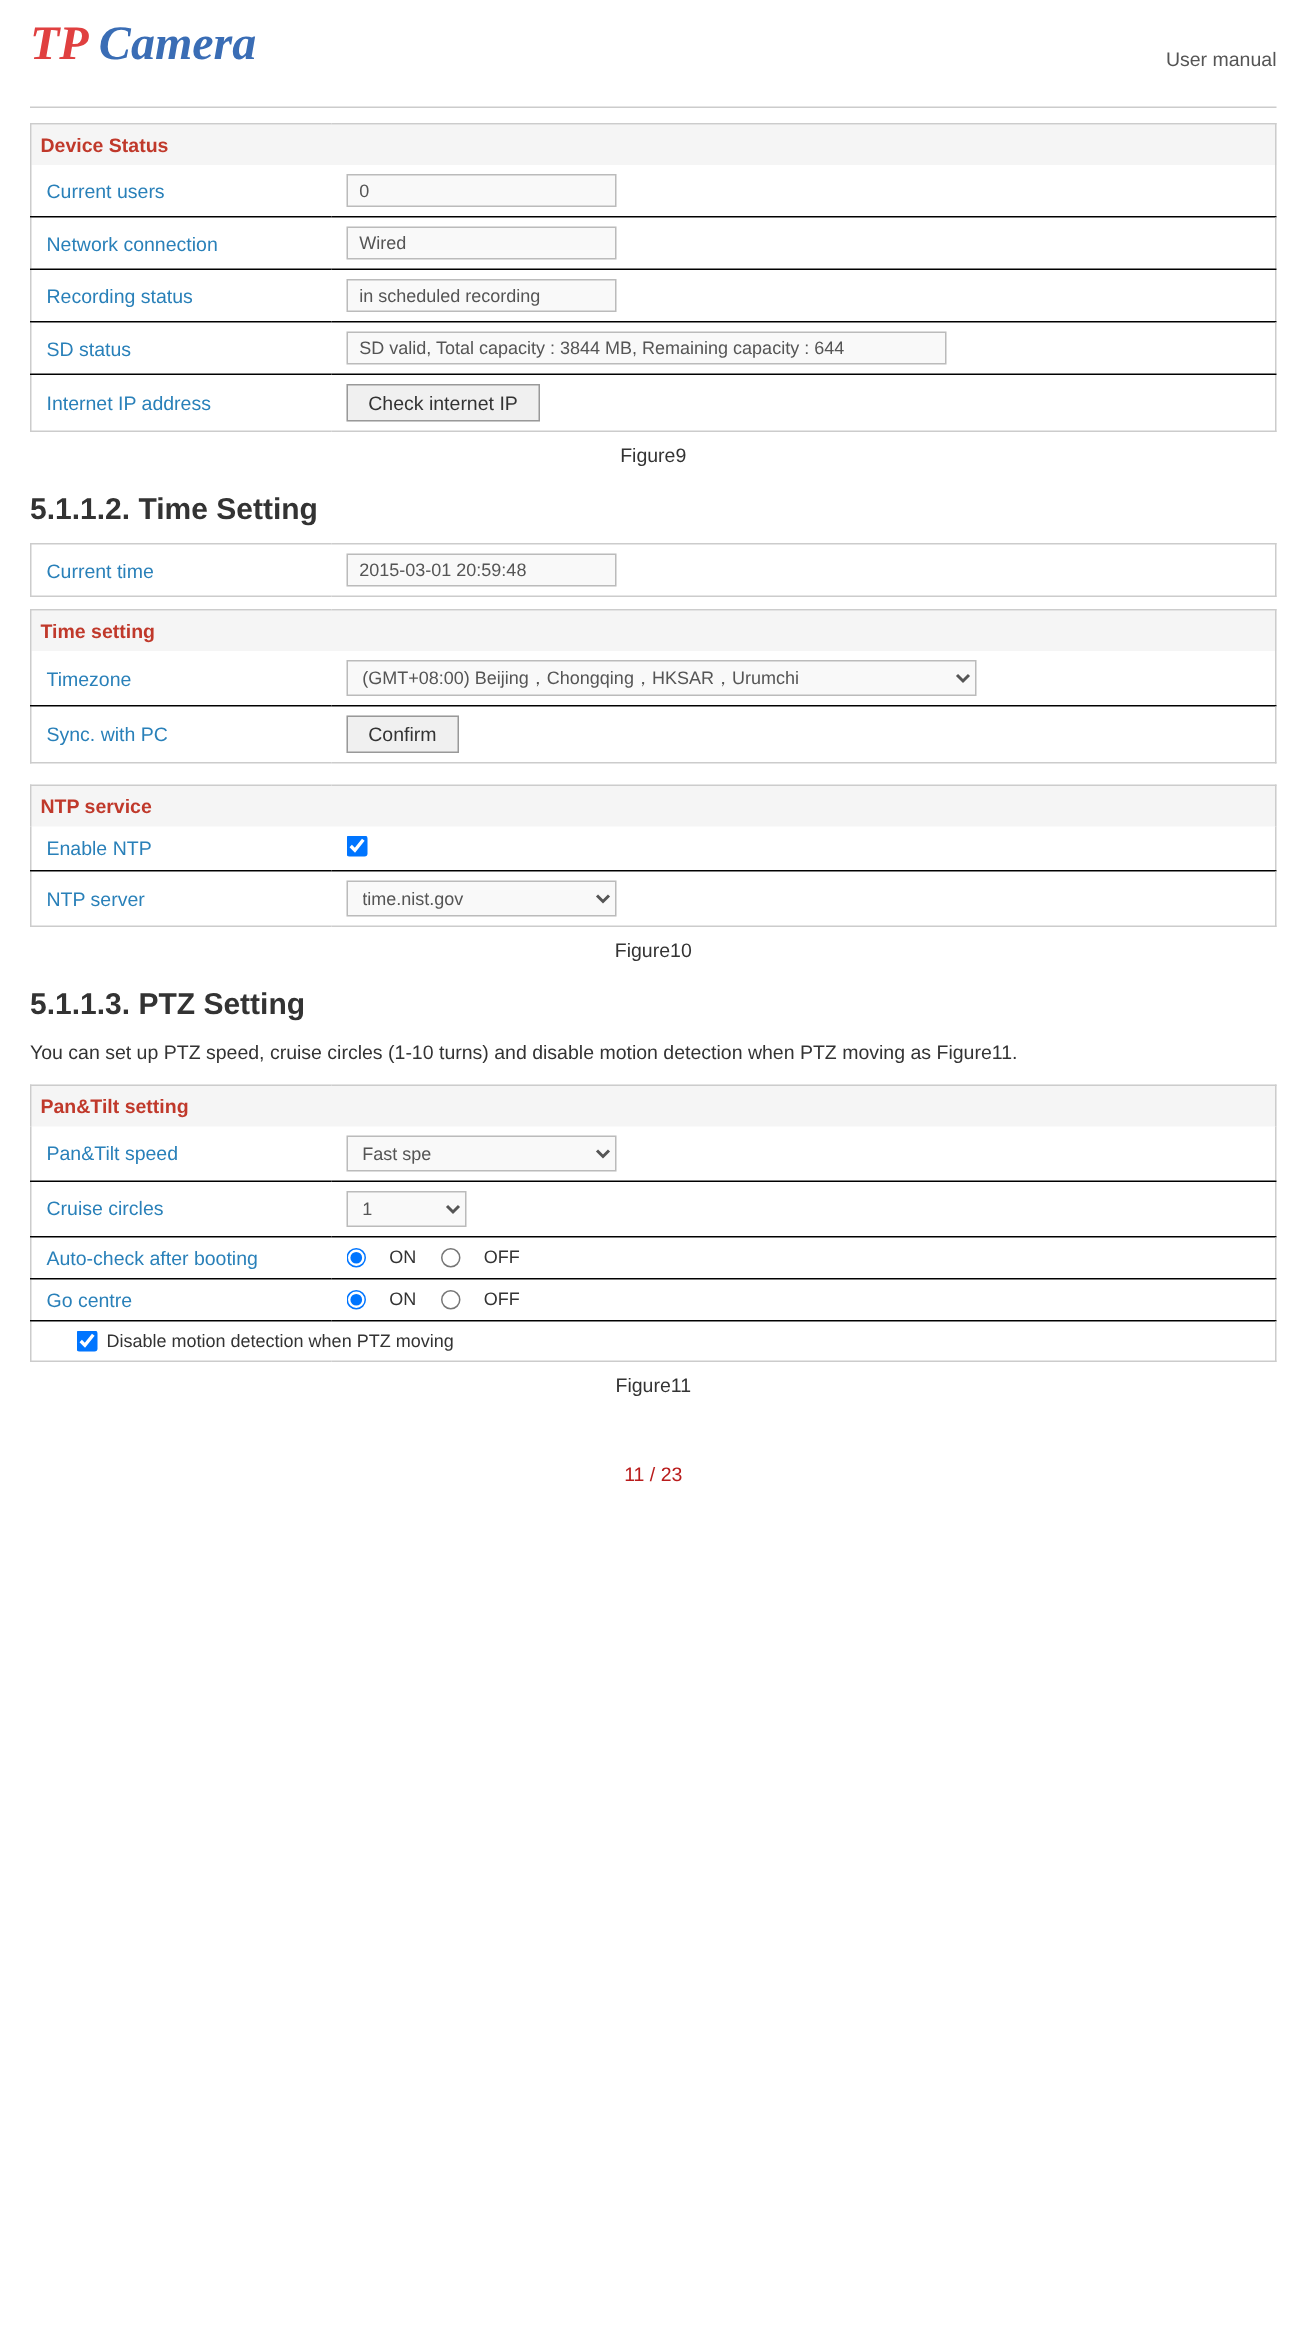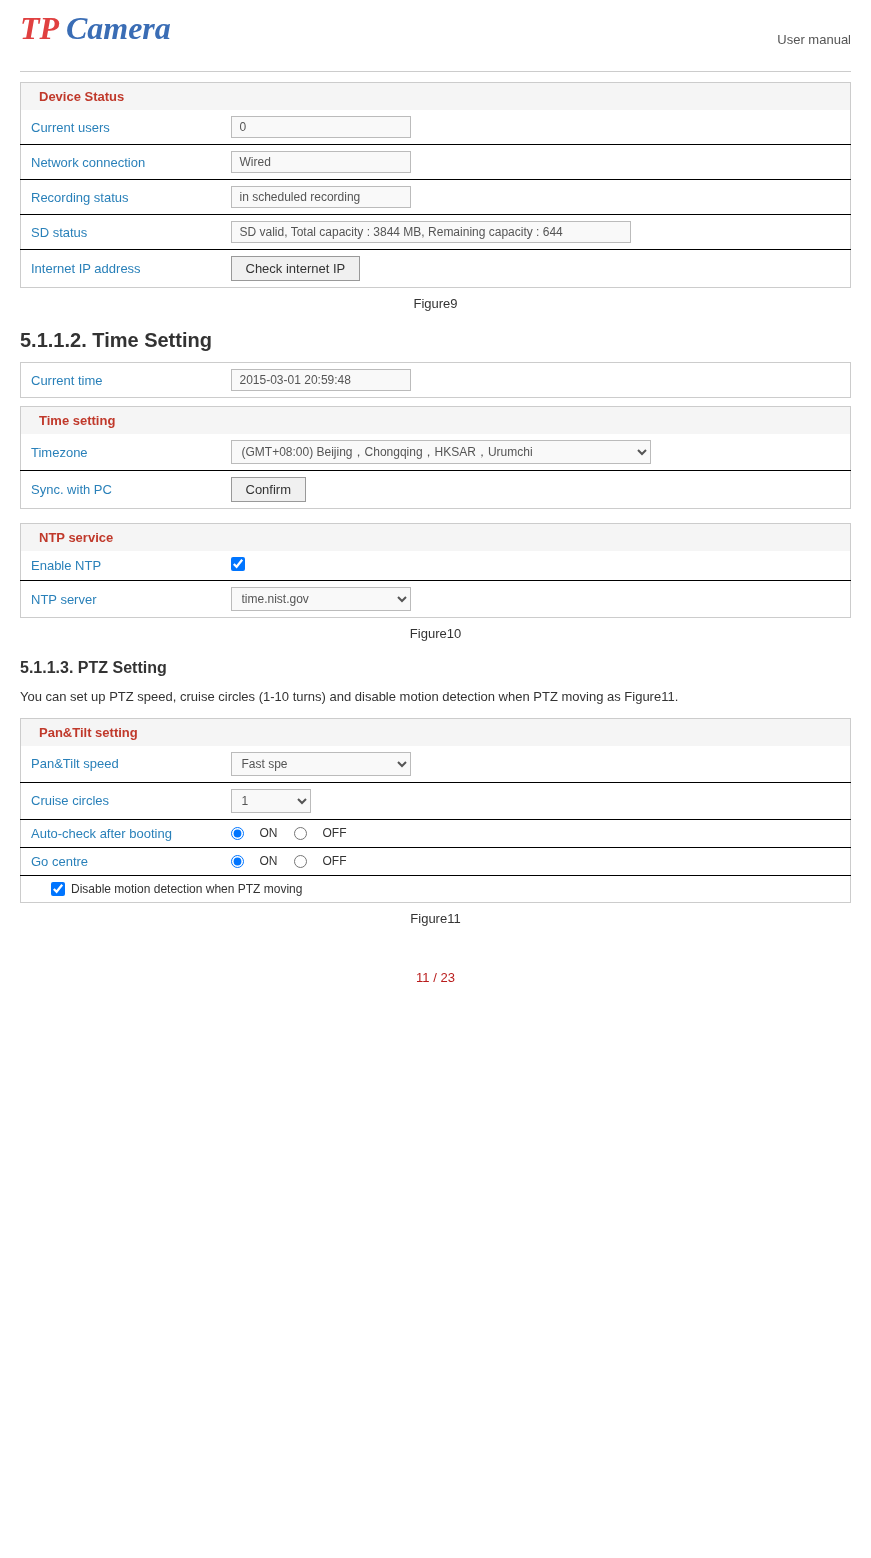--- a/index.html
+++ b/index.html
@@ -37,21 +37,21 @@
 
     
     .section-table {
       width: 100%;
       border-collapse: collapse;
       margin-bottom: 8px;
       border: 1px solid #ccc;
     }
     .section-table .section-header {
       background: #f5f5f5;
-      padding: 6px 18px;
+      padding: 6px 6px;
       font-weight: bold;
       color: #c0392b;
       font-size: 13px;
       border-bottom: 1px solid #ccc;
     }
     .section-table tr td {
       padding: 6px 10px;
       border-bottom: 1px solid #000000;
       vertical-align: middle;
     }
@@ -95,21 +95,21 @@
     }
 
     .section-heading {
       font-size: 20px;
       font-weight: bold;
       color: #333;
       margin: 18px 0 10px 0;
     }
 
     .section-subheading {
-      font-size: 16px;
+      font-size: 20px;
       font-weight: bold;
       color: #333;
       margin: 18px 0 10px 0;
     }
 
     .body-text {
       font-size: 13px;
       color: #333;
       margin: 10px 0;
       line-height: 1.6;

